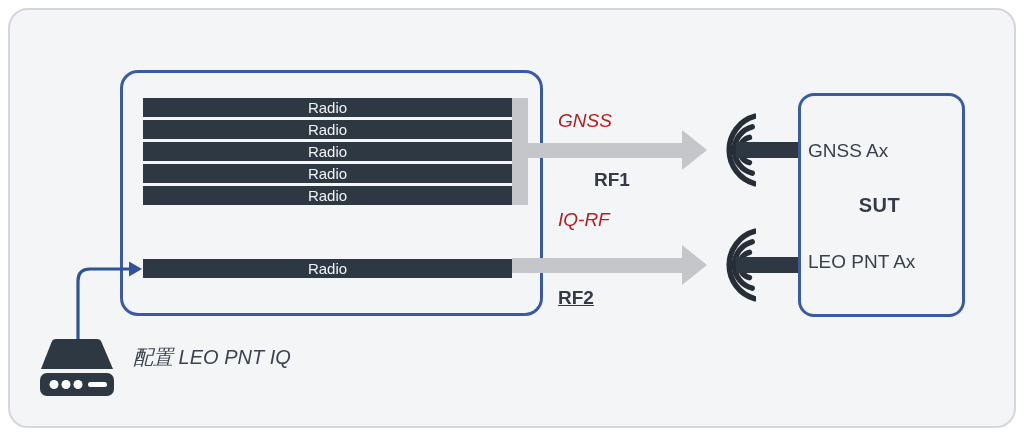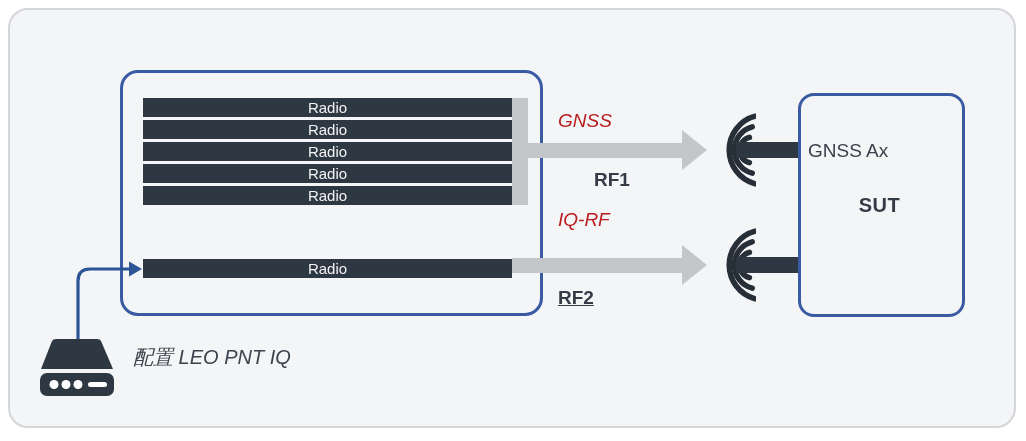--- a/index.html
+++ b/index.html
@@ -152,20 +152,21 @@
       <path d="M 49.4 27.4 A 13 13 0 0 0 49.4 52.6"></path>
       <path d="M 52.2 16.8 A 24 24 0 0 0 52.2 63.2"></path>
       <path d="M 55.1 6.2 A 35 35 0 0 0 55.1 73.8"></path>
     </g>
   </svg>
   <div class="feed-bar f2"></div>
 
   <div class="sut-box"></div>
   <div class="ax-label top">GNSS Ax</div>
   <div class="sut-label">SUT</div>
+  <div class="ax-label bottom">LEO PNT Ax</div>
 
   <svg class="overlay" viewBox="0 0 1026 441">
     <g>
       <path d="M 78 342 L 78 281 Q 78 269 90 269 L 129 269" fill="none" stroke="#2d5496" stroke-width="3.2"></path>
       <polygon points="129,261.5 142,269 129,276.5" fill="#2d5496"></polygon>
     </g>
     <g transform="translate(36,336)">
       <path d="M 16 5 Q 17 3 20 3 L 61 3 Q 64 3 65 5 L 77 33 L 5 33 Z" fill="#2e3842"></path>
       <rect x="4" y="37" width="74" height="23" rx="7" fill="#2e3842"></rect>
       <circle cx="18" cy="48.5" r="4.5" fill="#ffffff"></circle>

